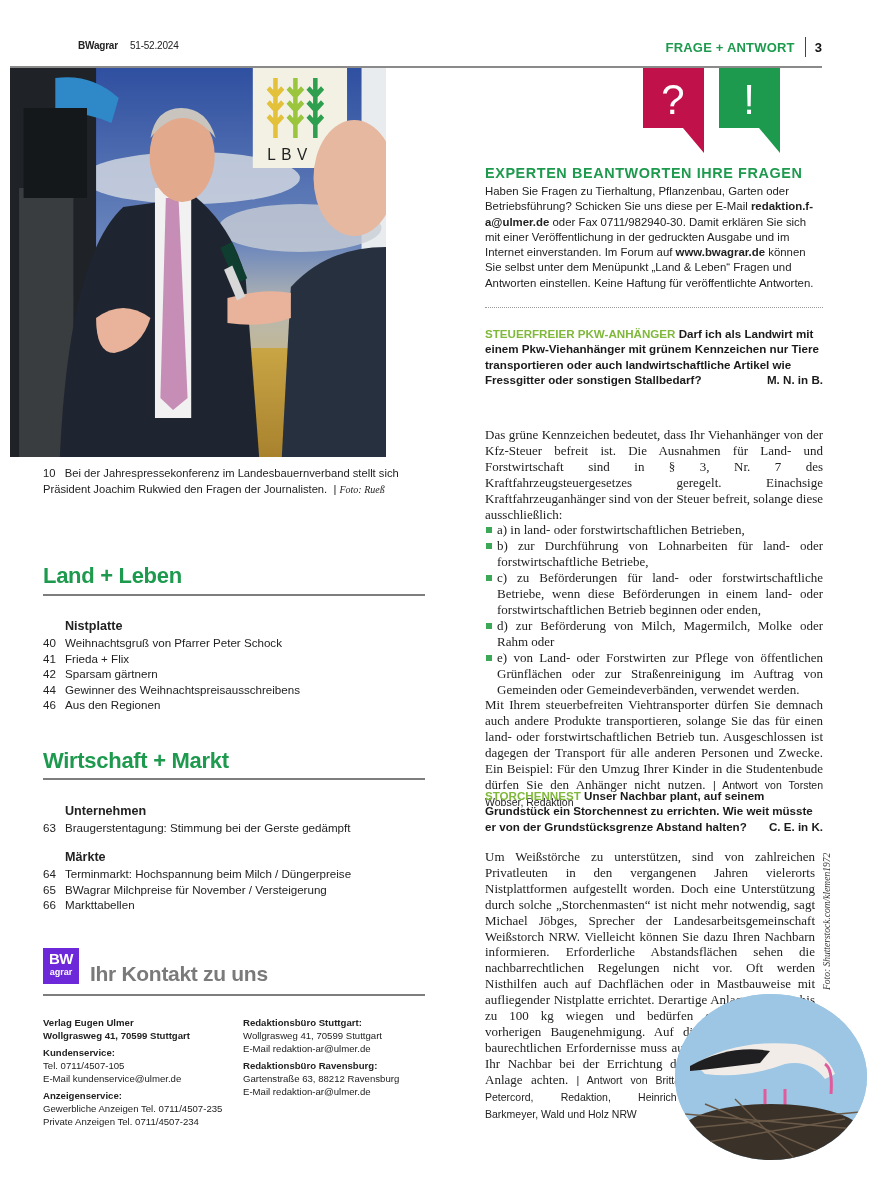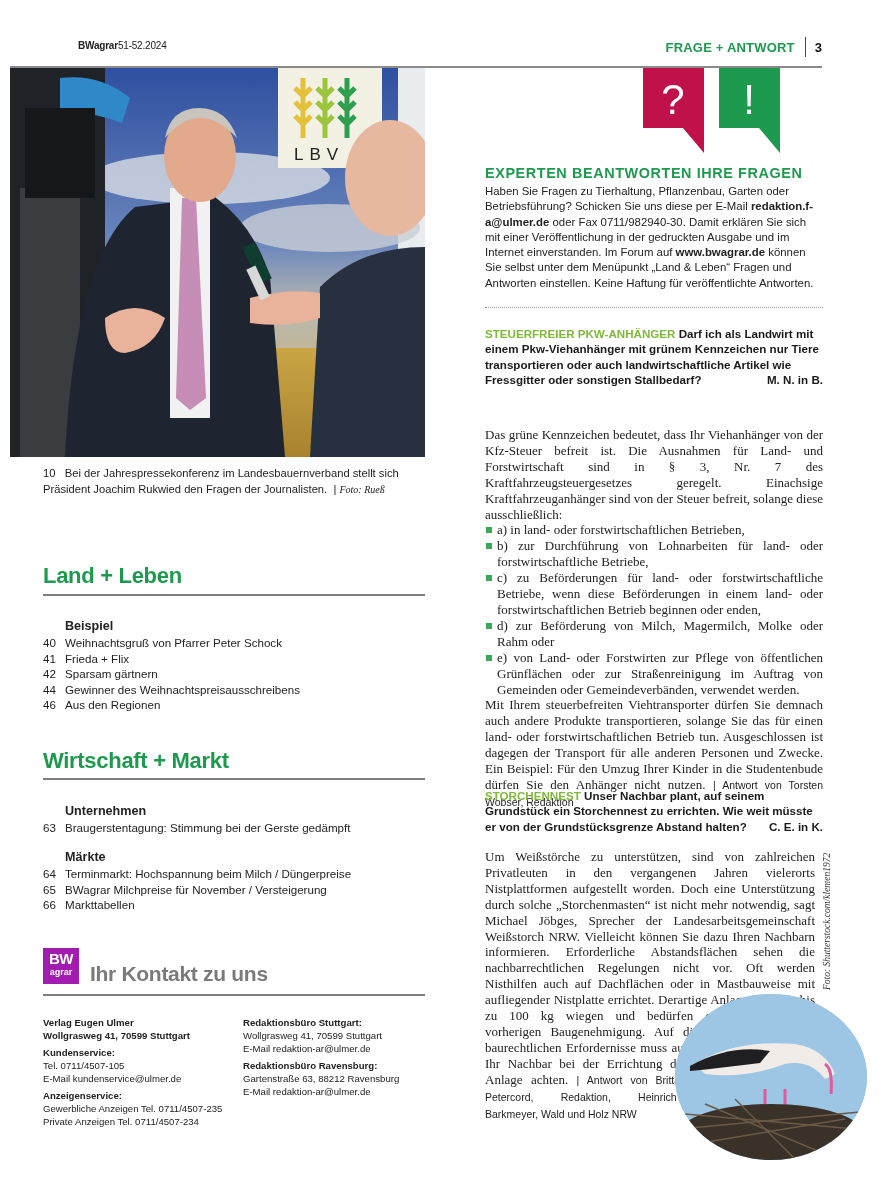--- a/index.html
+++ b/index.html
@@ -1,43 +1,43 @@
 <!DOCTYPE html>
 <html><head>
 <meta charset="utf-8">
 <style>
   * { box-sizing: border-box; margin: 0; padding: 0; }
   html, body { width: 882px; height: 1199px; background: #ffffff; overflow: hidden; }
   body { position: relative; font-family: "Liberation Sans", sans-serif; color: #1a1a1a; }
 
   
   #hdr-left { position: absolute; left: 43px; top: 40px; font-size: 10px; color: #222; letter-spacing: -0.2px; }
-  #hdr-left b { font-weight: bold; margin-right: 0; padding-left: 35px; }
+  #hdr-left b { font-weight: bold; margin-right: 12px; padding-left: 35px; }
   #hdr-right { position: absolute; right: 60px; top: 37px; display: flex; align-items: center; }
   #hdr-section { font-size: 13px; font-weight: bold; color: #1d9a4e; letter-spacing: 0.2px; }
   #hdr-sep { width: 1px; height: 20px; background: #444; margin: 0 9px 0 10px; }
   #hdr-page { font-size: 13px; font-weight: bold; color: #111; }
   #hdr-rule { position: absolute; left: 10px; top: 66px; width: 812px; height: 2px; background: #8a8a8a; }
 
   
-  #photo { position: absolute; left: 10px; top: 68px; width: 415px; height: 389px; overflow: hidden; background: #a16207; text-align: right; }
+  #photo { position: absolute; left: 10px; top: 68px; width: 376px; height: 389px; overflow: hidden; background: #a16207; text-align: right; }
   #photo svg { width: 100%; height: 100%; display: block; }
   #caption { position: absolute; left: 43px; top: 465px; width: 385px; font-size: 11.2px; line-height: 16px; color: #222; }
   #caption .credit { font-family: "Liberation Serif", serif; font-style: italic; font-size: 10px; }
 
   
   .sec-title { position: absolute; left: 43px; font-size: 22px; font-weight: bold; color: #1d9a4e; letter-spacing: -0.3px; }
   .sec-rule { position: absolute; left: 43px; width: 382px; height: 1.5px; background: #7d7d7d; }
   .toc-group { position: absolute; left: 43px; width: 385px; font-size: 11.6px; color: #222; }
   .toc-sub { font-weight: bold; font-size: 12.6px; margin-left: 22px; line-height: 17px; }
   .toc-item { display: flex; line-height: 15.5px; }
   .toc-num { width: 22px; flex: none; }
 
   
-  #bw-logo { position: absolute; left: 43px; top: 948px; width: 36px; height: 36px; background: #a21caf; color: #fff; text-align: center; }
+  #bw-logo { position: absolute; left: 43px; top: 948px; width: 36px; height: 36px; background: #6d28d9; color: #fff; text-align: center; }
   #bw-logo .a { font-size: 15px; font-weight: bold; line-height: 16px; padding-top: 3px; letter-spacing: -0.5px; }
   #bw-logo .b { font-size: 9px; font-weight: bold; line-height: 10px; }
   #contact-title { position: absolute; left: 90px; top: 962px; font-size: 21px; font-weight: bold; color: #7a7a7a; letter-spacing: -0.3px; }
   #contact-rule { position: absolute; left: 43px; top: 994px; width: 382px; height: 1.5px; background: #7d7d7d; }
   .contact-col { position: absolute; top: 1016px; font-size: 9.6px; line-height: 13px; color: #222; }
   .contact-col .bh { font-weight: bold; }
   .contact-col .gap { margin-top: 4px; }
 
   
   #badges { position: absolute; left: 643px; top: 68px; width: 140px; height: 90px; }
@@ -120,21 +120,21 @@
 <div id="caption">
   <span>10</span>&nbsp;&nbsp;
   <span>Bei der Jahrespressekonferenz im Landesbauernverband stellt sich Präsident Joachim Rukwied den Fragen der Journalisten.</span>&nbsp;
   <span>|</span>
   <span class="credit">Foto: Rueß</span>
 </div>
 
 <div class="sec-title" style="top:563px;">Land + Leben</div>
 <div class="sec-rule" style="top:594px;"></div>
 <div class="toc-group" style="top:618px;">
-  <div class="toc-sub">Beispiel</div>
+  <div class="toc-sub">Nistplatte</div>
   <div class="toc-item">
       <span class="toc-num">40</span>
       <span>Weihnachtsgruß von Pfarrer Peter Schock</span>
     </div>
   <div class="toc-item">
       <span class="toc-num">41</span>
       <span>Frieda + Flix</span>
     </div>
   <div class="toc-item">
       <span class="toc-num">42</span>

